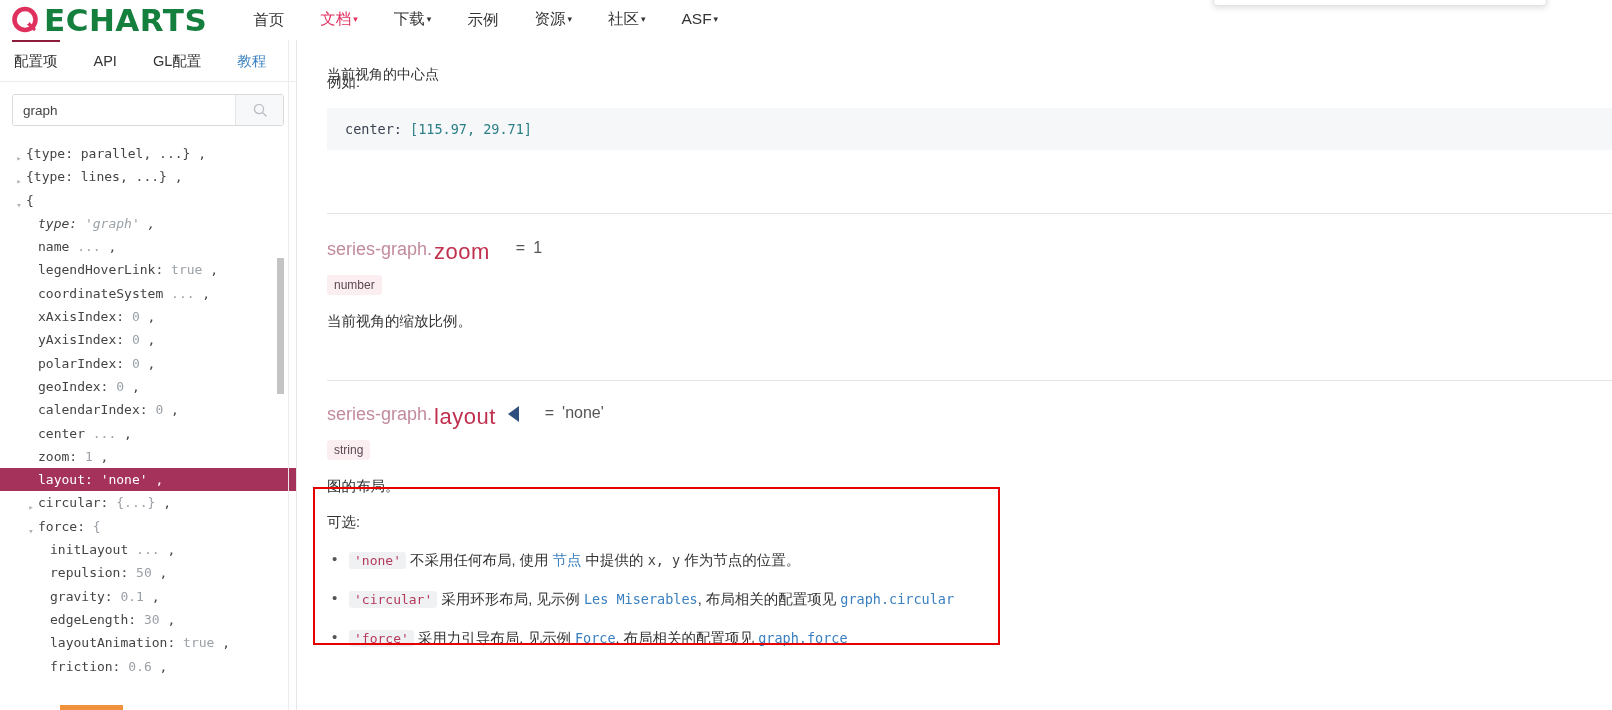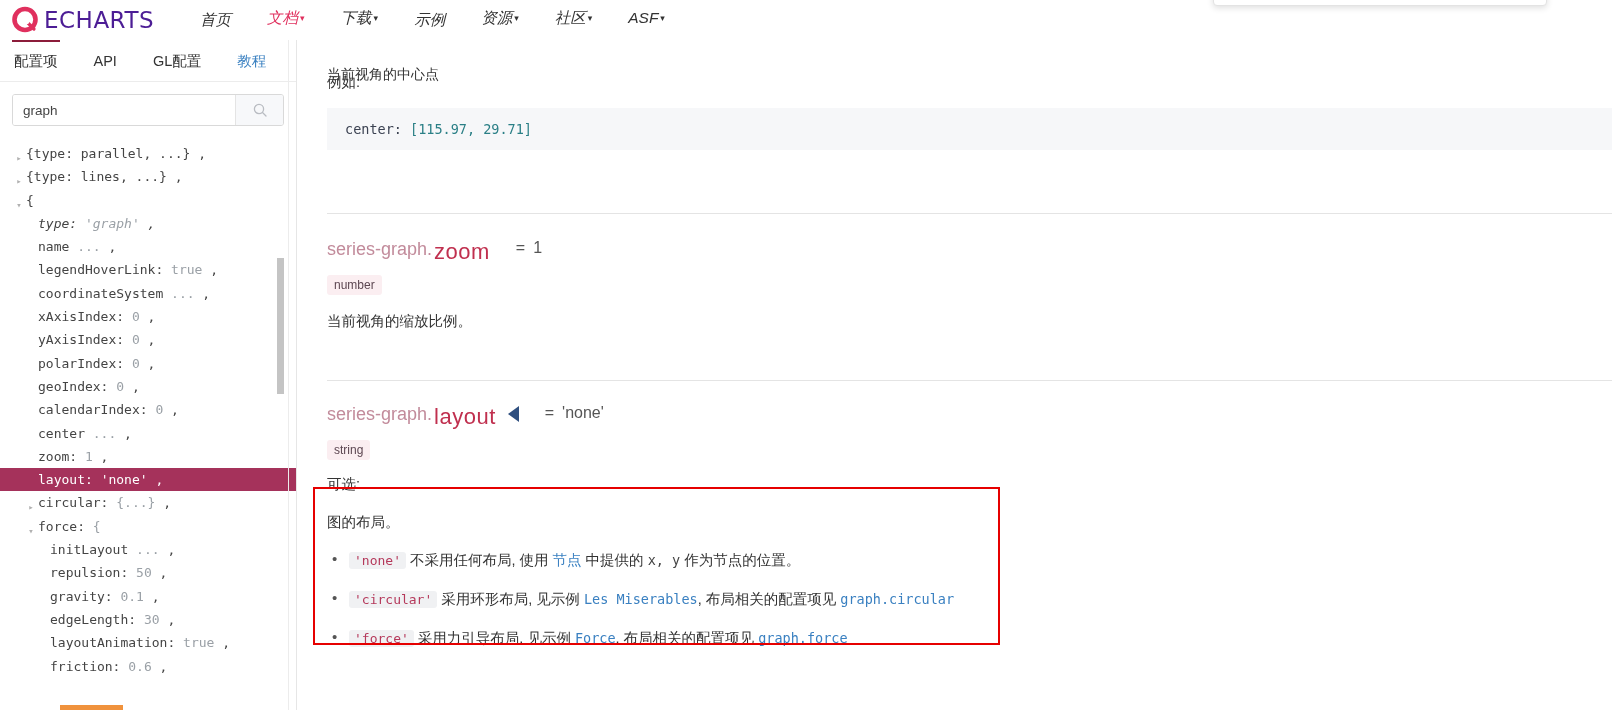--- a/index.html
+++ b/index.html
@@ -17,25 +17,25 @@
   
   .topnav {
     position: absolute; top: 0; left: 0; width: 1612px; height: 40px;
     background: #fff; display: flex; align-items: center;
     z-index: 40;
   }
   .logo { display: flex; align-items: center; margin-left: 12px; height: 40px; }
   .logo-mark { width: 28px; height: 28px; position: relative; }
   .logo-mark svg { display:block; }
   .logo-text {
-    margin-left: 4px; font-size: 23px; font-weight: 400;
-    letter-spacing: 0.5px; color: #4c1d95;
+    margin-left: 4px; font-size: 31px; font-weight: 700;
+    letter-spacing: 0.5px; color: #15803d;
     font-family: "DejaVu Sans", sans-serif;
   }
-  .nav-items { display: flex; align-items: flex-end; margin-left: 46px; height: 40px; font-style: italic; }
+  .nav-items { display: flex; align-items: center; margin-left: 46px; height: 40px; }
   .nav-item {
     font-size: 15.5px; color: #333; margin-right: 36px;
     cursor: pointer; white-space: nowrap; line-height: 40px;
   }
   .nav-item.active { color: #e0305e; }
   .caret { font-size: 9px; margin-left: 2px; position: relative; top: -2px; }
 
   
   .float-panel {
     position: absolute; top: -38px; left: 1213px; width: 334px; height: 44px;
@@ -298,22 +298,22 @@
 
       <div style="margin-top:23px;">
         <div class="prop-head">
           <span class="prop-parent">series-graph.</span>
           <span class="prop-name">layout</span>
           <span class="tri-left"></span>
           <span class="prop-eq">=</span>
           <span class="prop-default" style="margin-left:8px;">'none'</span>
         </div>
         <div><span class="type-badge">string</span></div>
+        <div class="desc">图的布局。</div>
         <div class="desc" style="margin-top:12px;">可选:</div>
-        <div class="desc">图的布局。</div>
 
         <ul class="opts" style="margin-top:12px;">
           <li>
             <span class="codetag">'none'</span><span> 不采用任何布局, 使用 </span><span class="lnk">节点</span><span> 中提供的 </span><span class="mono">x</span><span class="mono">,  </span><span class="mono">y</span><span> 作为节点的位置。</span>
           </li>
           <li>
             <span class="codetag">'circular'</span><span> 采用环形布局, 见示例 </span><span class="lnk-mono">Les Miserables</span><span>, 布局相关的配置项见 </span><span class="lnk-mono">graph.circular</span>
           </li>
           <li>
             <span class="codetag">'force'</span><span> 采用力引导布局, 见示例 </span><span class="lnk-mono">Force</span><span>, 布局相关的配置项见 </span><span class="lnk-mono">graph.force</span>

